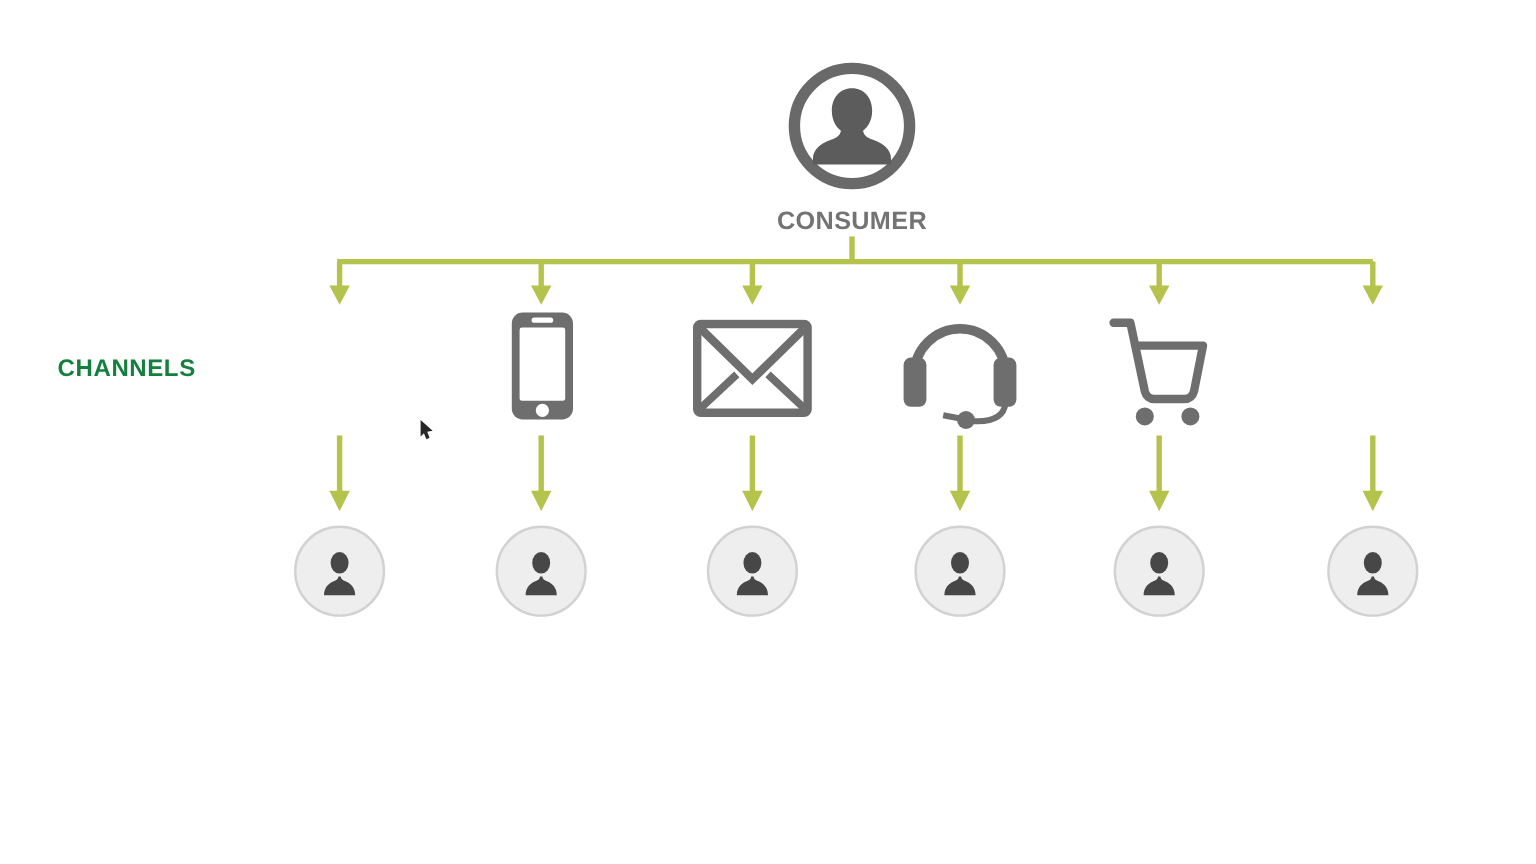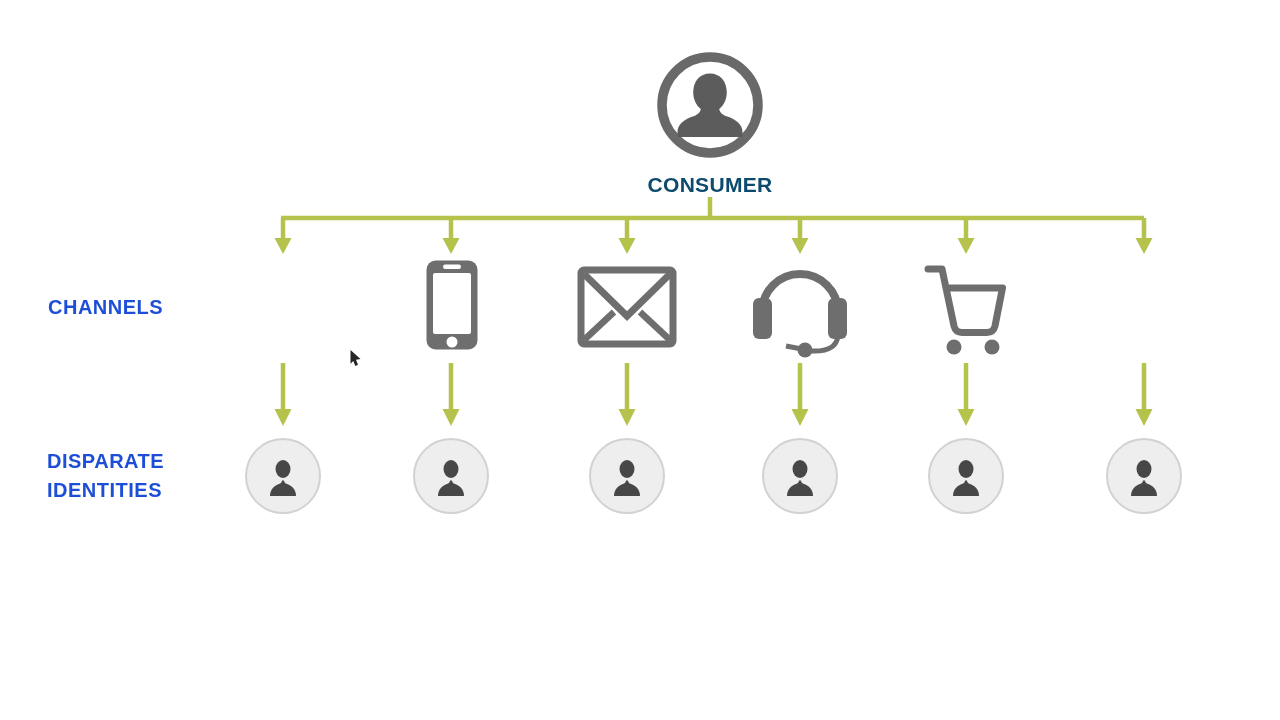--- a/index.html
+++ b/index.html
@@ -2,25 +2,25 @@
 <html><head>
 <meta charset="utf-8">
 <style>
   html,body{margin:0;padding:0;background:#fff;}
   .stage{
     position:relative;width:1280px;height:720px;background:#ffffff;overflow:hidden;
     font-family:"Liberation Sans",sans-serif;color:#3b3b3b;
   }
   .abs{position:absolute;}
   .label{
-    font-weight:600;font-size:20px;letter-spacing:0.5px;color:#1d4ed8;
+    font-weight:600;font-size:20px;letter-spacing:0.5px;color:#15803d;
   }
   .consumer-label{
     left:608px;top:173px;width:204px;text-align:center;
-    font-size:21px;font-weight:600;letter-spacing:0.3px;color:#0c4a6e;
+    font-size:21px;font-weight:600;letter-spacing:0.3px;color:#737373;
   }
   .row-label{white-space:pre-line;line-height:29px;}
   .channels-label{left:48px;top:296px;}
   .identities-label{left:47px;top:447px;}
   .identity-node{
     width:76px;height:76px;border-radius:50%;
     background:#eeeeee;border:2px solid #d2d2d2;
     display:flex;align-items:center;justify-content:center;
     box-sizing:border-box;
   }
@@ -57,22 +57,20 @@
 
   <div class="abs" style="left:653px;top:48px">
     <svg class="icon-svg" width="114" height="114" viewBox="0 0 114 114">
       <circle cx="57" cy="57" r="48" fill="none" stroke="#696969" stroke-width="9.5"></circle>
       <path fill="#5c5c5c" d="M57 25.5c-10.2 0-16.8 8-16.8 18.8 0 7.1 3.1 13.4 7.6 16.6-.7 3.7-3 5.7-8.3 7.6C30.5 71.7 24.5 77 24.5 83.9V89h65v-5.1c0-6.9-6-12.2-15-15.4-5.3-1.9-7.6-3.9-8.3-7.6 4.5-3.2 7.6-9.5 7.6-16.6C73.8 33.5 67.2 25.5 57 25.5z"></path>
     </svg>
   </div>
   <div class="abs consumer-label">CONSUMER</div>
 
   <div class="abs label channels-label">CHANNELS</div>
-  <div class="abs label row-label identities-label">DISPARATE
-IDENTITIES</div>
 
 
   <div class="abs" style="left:424px;top:258px">
     <svg class="icon-svg" width="56" height="94" viewBox="0 0 56 94">
       <rect x="2.5" y="2.5" width="51" height="89" rx="9" fill="#6e6e6e"></rect>
       <rect x="9" y="15" width="38" height="61" rx="2" fill="#fff"></rect>
       <rect x="19" y="6.5" width="18" height="4.5" rx="2.2" fill="#fff"></rect>
       <circle cx="28" cy="84" r="5.5" fill="#fff"></circle>
     </svg>
   </div>

